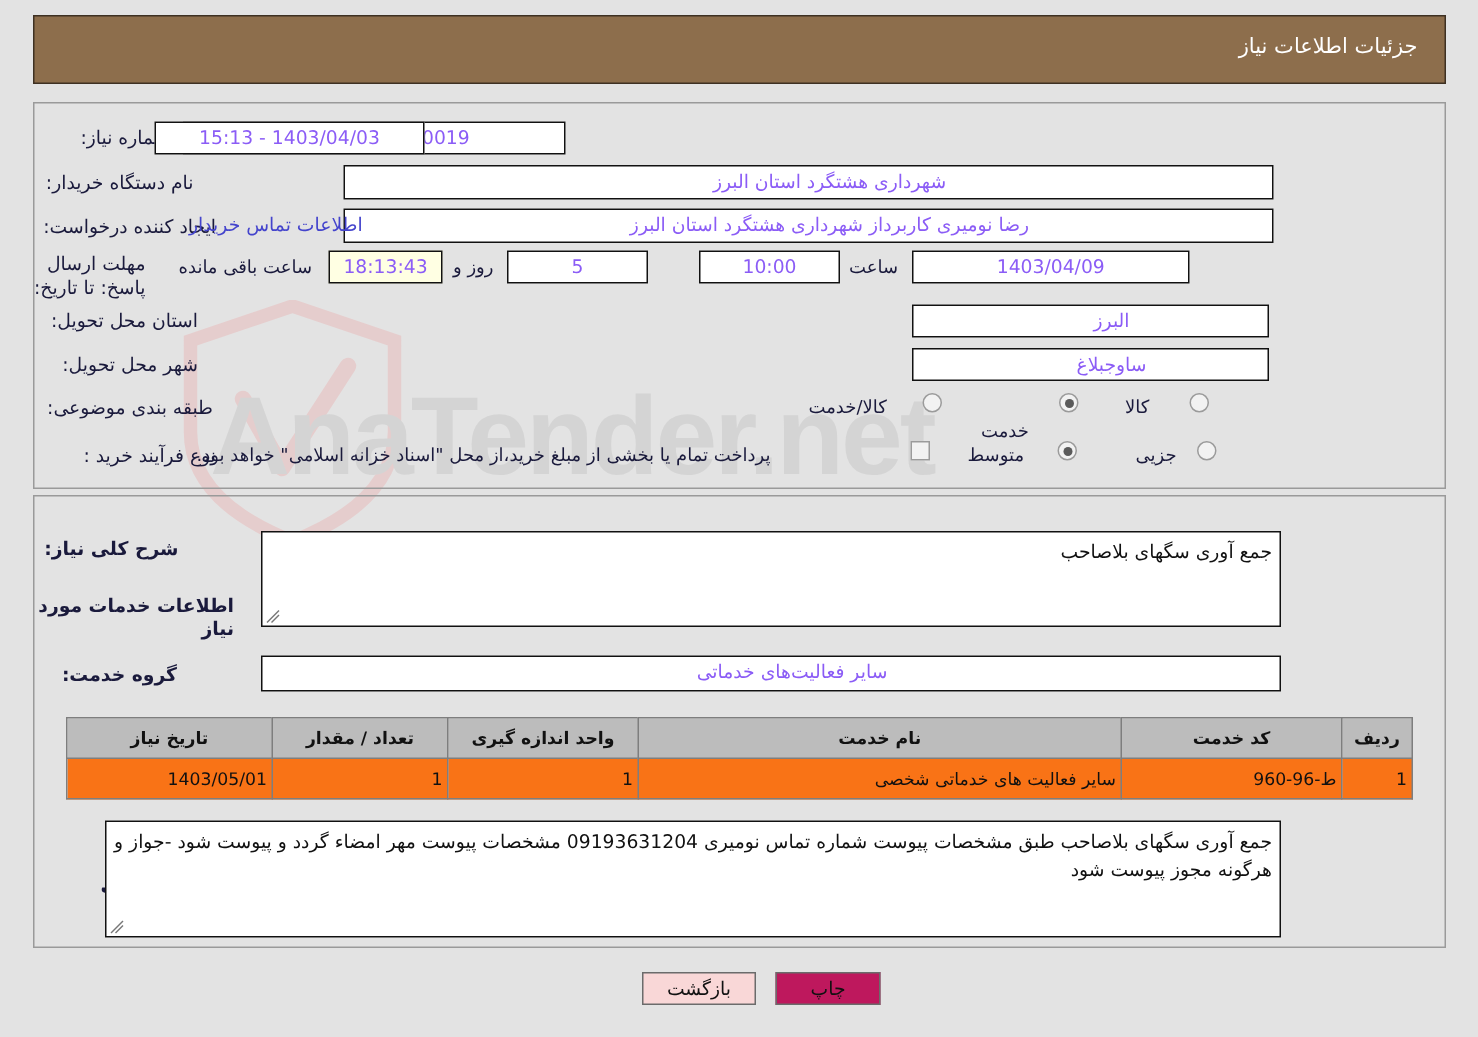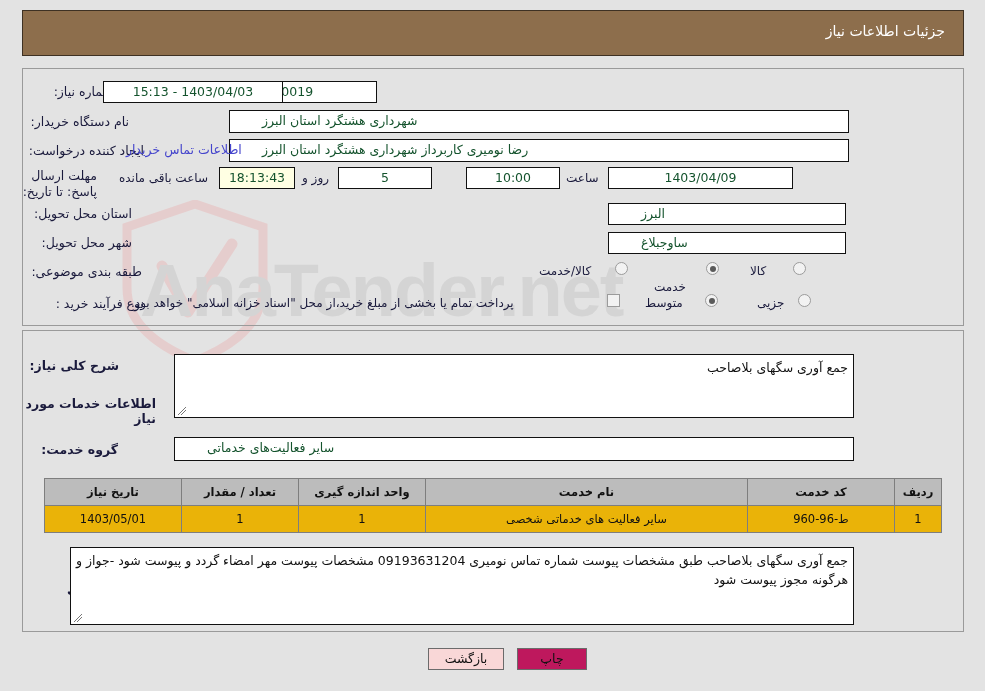--- a/index.html
+++ b/index.html
@@ -81,29 +81,29 @@
     z-index: 4;
   }
   .lbl-bold { font-weight: bold; }
 
   .box {
     position: absolute;
     box-sizing: border-box;
     border: 1px solid #111111;
     background: #ffffff;
     font-size: 12.5px;
-    color: #14532d;
+    color: #8b5cf6;
     line-height: 18px;
     padding: 1px 4px;
     overflow: hidden;
     white-space: nowrap;
     z-index: 4;
   }
   .box.center { text-align: center; }
-  .box.right  { text-align: left; padding-left: 32px; }
+  .box.right  { text-align: center; padding-left: 32px; }
   .box.cream  { background: #ffffe3; }
 
   .plain {
     position: absolute;
     font-size: 12px;
     color: #1a1a3c;
     z-index: 4;
     white-space: nowrap;
   }
   .link {
@@ -177,24 +177,24 @@
   .tbl th {
     background: #bcbcbc;
     border: 1px solid #7e7e7e;
     color: #111;
     font-weight: bold;
     padding: 6px 3px;
     text-align: center;
     font-size: 11.5px;
   }
   .tbl td {
-    background: #eab308;
+    background: #f97316;
     border: 1px solid #7e7e7e;
     padding: 6px 3px;
-    text-align: center;
+    text-align: right;
     color: #111;
     font-size: 11.5px;
     margin-left: 32px;
   }
 
   
   .btn {
     position: absolute;
     box-sizing: border-box;
     border: 1px solid #6b6b6b;

